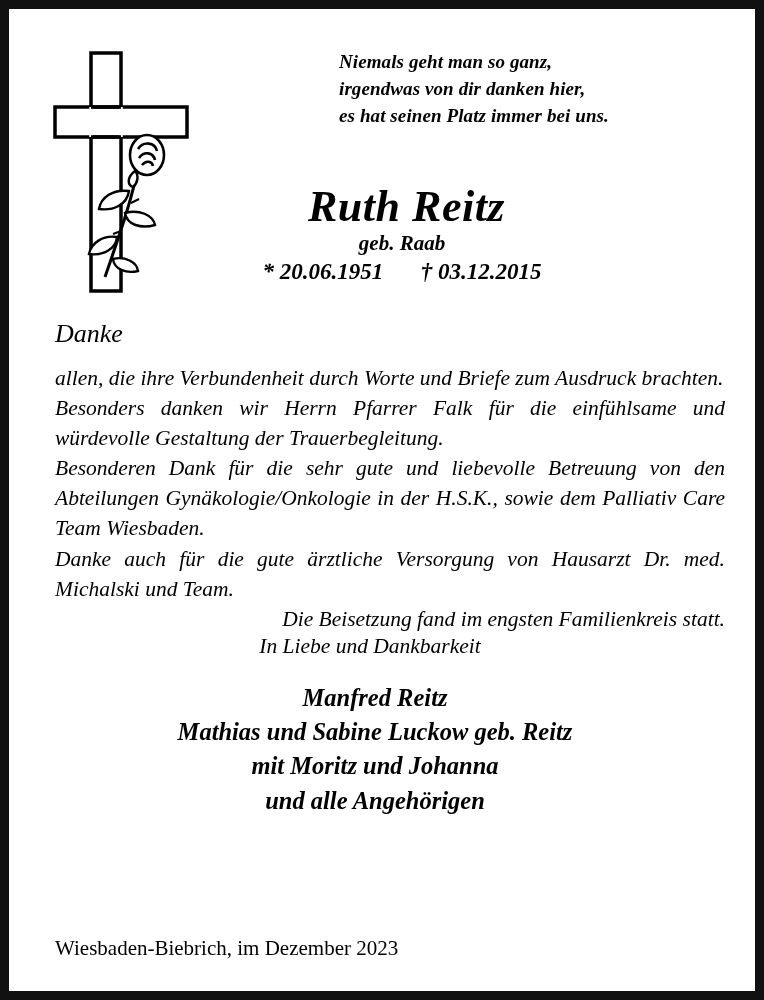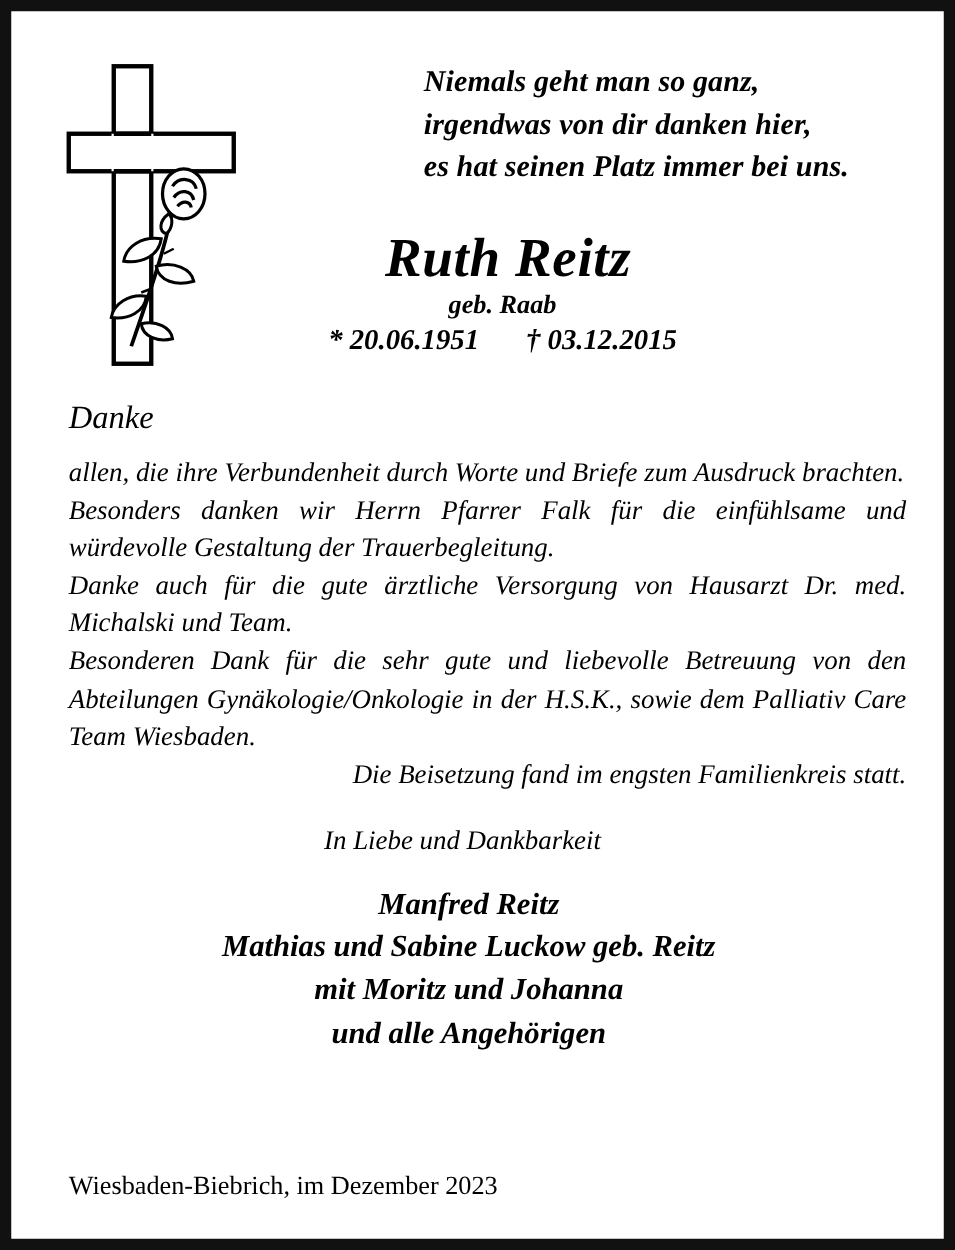--- a/index.html
+++ b/index.html
@@ -46,21 +46,21 @@
   }
 
   .verse {
     position: absolute;
     left: 330px;
     top: 40px;
     width: 390px;
     text-align: left;
     font-style: italic;
     font-weight: bold;
-    font-size: 24px;
+    font-size: 19px;
     line-height: 1.42;
     letter-spacing: 0.1px;
   }
   .verse div { white-space: nowrap; }
 
   .name {
     position: absolute;
     left: 0;
     right: 1px;
     top: 160px;
@@ -114,21 +114,20 @@
   .para {
     font-style: italic;
     font-size: 21.5px;
     line-height: 1.40;
     text-align: justify;
     text-justify: inter-word;
   }
   .para.nojust { text-align: right; }
 
   .closing {
-    margin-top: 26px;
     text-align: center;
     font-style: italic;
     font-size: 21.5px;
     padding-right: 40px;
   }
 
   .family {
     margin-top: 22px;
     text-align: center;
     font-style: italic;
@@ -202,22 +201,22 @@
         <span class="sep"></span>
         <span>† 03.12.2015</span>
       </div>
     </div>
 
     <div class="body">
       <div class="danke">Danke</div>
 
       <div class="para">allen, die ihre Verbundenheit durch Worte und Briefe zum Ausdruck brachten.</div>
       <div class="para">Besonders danken wir Herrn Pfarrer Falk für die einfühlsame und würdevolle Gestaltung der Trauerbegleitung.</div>
+      <div class="para">Besonderen Dank für die sehr gute und liebevolle Betreuung von den Abteilungen Gynäkologie/Onkologie in der H.S.K., sowie dem Palliativ Care Team Wiesbaden.</div>
       <div class="para">Danke auch für die gute ärztliche Versorgung von Hausarzt Dr. med. Michalski und Team.</div>
-      <div class="para">Besonderen Dank für die sehr gute und liebevolle Betreuung von den Abteilungen Gynäkologie/Onkologie in der H.S.K., sowie dem Palliativ Care Team Wiesbaden.</div>
       <div class="para nojust">Die Beisetzung fand im engsten Familienkreis statt.</div>
 
       <div class="closing">In Liebe und Dankbarkeit</div>
 
       <div class="family">
         <div>Manfred Reitz</div>
         <div>Mathias und Sabine Luckow geb. Reitz</div>
         <div>mit Moritz und Johanna</div>
         <div>und alle Angehörigen</div>
       </div>

